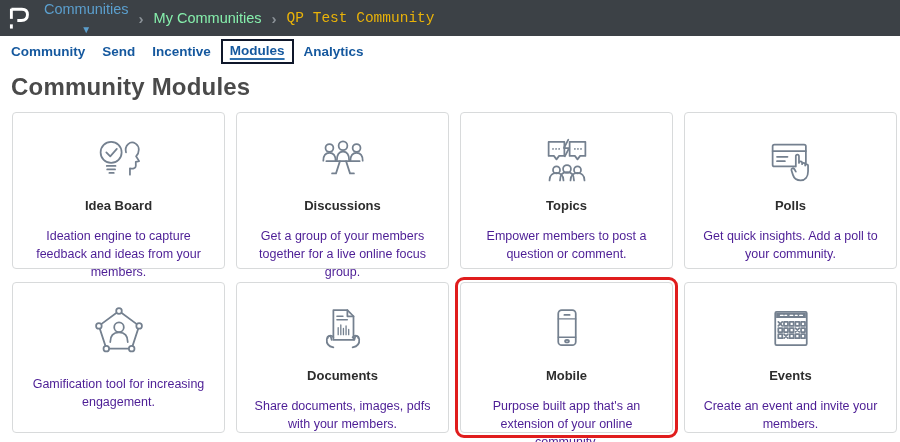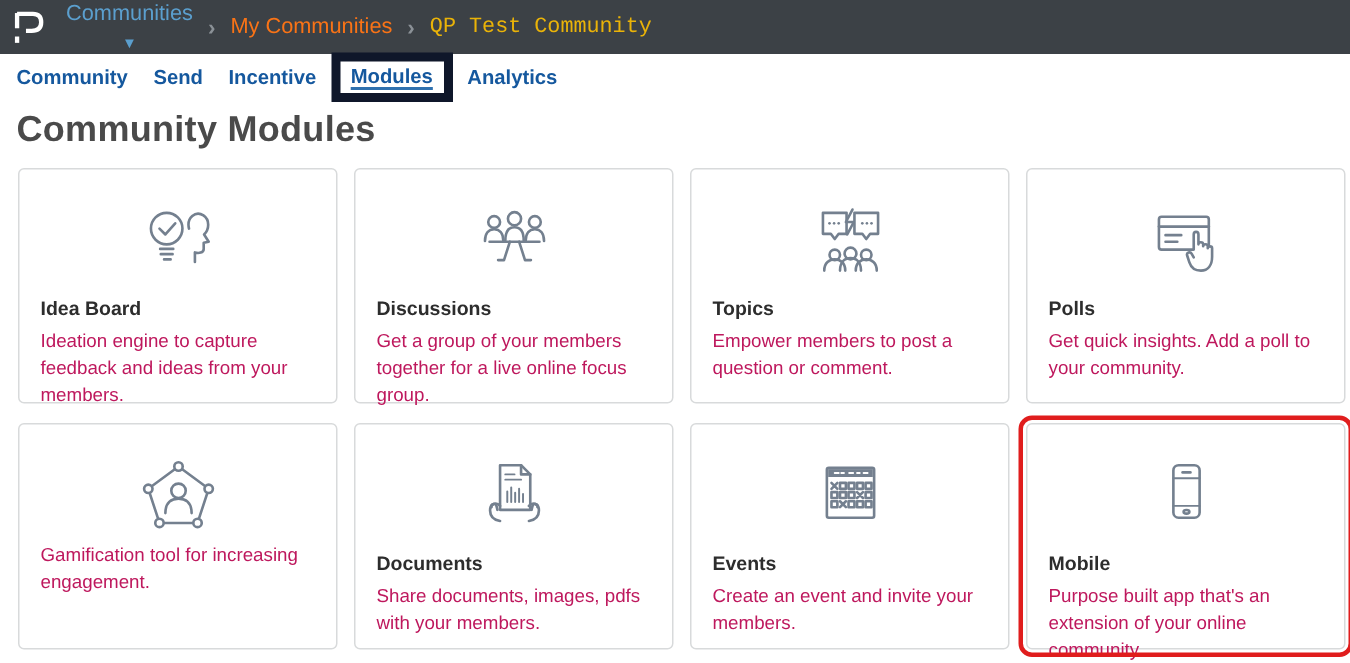--- a/index.html
+++ b/index.html
@@ -18,74 +18,74 @@
     color:#eef1f3;
   }
   .logo { display:flex; align-items:center; margin-right:14px; }
   .logo svg { display:block; }
   .tb-menu {
     display:flex; align-items:center; gap:6px;
     color:#5b9fce; font-size:14.5px; cursor:pointer;flex-direction:column;
   }
   .caret { font-size:10px; color:#5b9fce; margin-top:1px; }
   .crumb-sep { color:#8b9197; font-size:15px; margin:0 10px; font-weight:bold; }
-  .crumb-link { color:#f97316; font-size:14.5px; cursor:pointer; }
+  .crumb-link { color:#86efac; font-size:14.5px; cursor:pointer; }
   .crumb-current { color:#eab308; font-size:14.5px;font-family:Liberation Mono, monospace; }
   
   .tabs {
     height:30px; display:flex; align-items:center;
     padding-left:11px; gap:17px; background:#fff;
   }
   .tab {
     color:#15589e; font-size:13.5px; font-weight:700;
     cursor:pointer; white-space:nowrap;
   }
   .tab.active {
     text-decoration:underline;
     text-decoration-thickness:2px;
     text-underline-offset:3px;
     text-decoration-color:#2f71af;
   }
   .tab.boxed {
-    border:6px solid #0f172a;
+    border:2px solid #0f172a;
     padding:2px 7px 4px;
     margin:4px -7px;
   }
   
   .page-title {
     font-size:24px; font-weight:700; color:#4a4a4a;
     margin:7px 0 11px 11px; letter-spacing:0.2px;
   }
   
   .grid {
     display:grid;
     grid-template-columns:repeat(4, 1fr);
     grid-template-rows:157px 151px;
     gap:13px 11px;
     margin:0 3px 0 12px;
   }
   .card {
     background:#fff;
     border:1px solid #d8dadb;
     border-radius:4px;
-    text-align:left;
+    text-align:center;
     padding:20px 14px 0;
     cursor:pointer;
   }
   .card.highlighted {
     outline:3px solid #e01d1d;
     outline-offset:2px;
   }
   .card .icon-wrap { height:58px; display:flex; justify-content:center; align-items:center; }
   .card .icon-wrap svg { height:56px; width:56px; }
   .card h3 {
     margin:7px 0 5px; font-size:13px; font-weight:700; color:#2d2d2d;
   }
   .card p {
-    margin:0 auto; font-size:12.5px; line-height:1.45; color:#be185d;
+    margin:14px auto; font-size:12.5px; line-height:1.45; color:#4c1d95;
     max-width:190px;
   }
   
   .mod-icon * { stroke:#74808f; fill:none; stroke-width:2; stroke-linecap:round; stroke-linejoin:round; }
   .mod-icon .fill { fill:#74808f; stroke:none; }
   .mod-icon .wfill { fill:#fff; }
   .mod-icon .thin { stroke-width:1.5; }
   .mod-icon .white { stroke:#fff; }
 </style>
 </head>
@@ -211,20 +211,33 @@
     <path class="thin" d="M25,14 h7 M25,18 h12"></path>
     <path class="thin" d="M26.5,35 v-8 M29.5,35 v-11 M32.5,35 v-7 M35.5,35 v-10 M38.5,35 v-6"></path>
     <path d="M21,38 c-2.5,-3 -7,-2 -7.5,2 c-0.6,5 2,8.5 7.5,9.5"></path>
     <path d="M14.5,39 c-0.4,-2.6 3.2,-3.4 3.8,-0.8 l0.7,2.8"></path>
     <path d="M43,38 c2.5,-3 7,-2 7.5,2 c0.6,5 -2,8.5 -7.5,9.5"></path>
     <path d="M49.5,39 c0.4,-2.6 -3.2,-3.4 -3.8,-0.8 l-0.7,2.8"></path>
   </svg>
       </div>
     <h3 class="card-title">Documents</h3>
     <p class="card-desc">Share documents, images, pdfs with your members.</p>
+  </section>
+
+  <section class="card highlighted">
+    <div class="icon-wrap">
+        <svg class="mod-icon" viewBox="0 0 64 64">
+    <rect x="22" y="7" width="20" height="40" rx="4"></rect>
+    <path d="M29,12.5 h6"></path>
+    <path class="thin" d="M22,17 h20 M22,38 h20"></path>
+    <ellipse cx="32" cy="42.5" rx="2.2" ry="1.4"></ellipse>
+  </svg>
+      </div>
+    <h3 class="card-title">Mobile</h3>
+    <p class="card-desc">Purpose built app that's an extension of your online community.</p>
   </section>
 
   <section class="card">
     <div class="icon-wrap">
         <svg class="mod-icon" viewBox="0 0 64 64">
     <rect x="14" y="9" width="36" height="38" rx="1.5"></rect>
     <rect class="fill" x="15" y="10" width="34" height="6"></rect>
     <path class="white thin" d="M20,13 h3 M25,13 h2 M31,13 h3 M37,13 h2 M42,13 h3"></path>
     <g class="thin">
       <path d="M17.5,20.5 l4.5,4.5 M22,20.5 l-4.5,4.5"></path>
@@ -241,26 +254,13 @@
       <path d="M24,34.5 l4.5,4.5 M28.5,34.5 l-4.5,4.5"></path>
       <rect x="30.5" y="34.5" width="4.5" height="4.5"></rect>
       <rect x="37" y="34.5" width="4.5" height="4.5"></rect>
       <rect x="43.5" y="34.5" width="4.5" height="4.5"></rect>
     </g>
   </svg>
       </div>
     <h3 class="card-title">Events</h3>
     <p class="card-desc">Create an event and invite your members.</p>
   </section>
-
-  <section class="card highlighted">
-    <div class="icon-wrap">
-        <svg class="mod-icon" viewBox="0 0 64 64">
-    <rect x="22" y="7" width="20" height="40" rx="4"></rect>
-    <path d="M29,12.5 h6"></path>
-    <path class="thin" d="M22,17 h20 M22,38 h20"></path>
-    <ellipse cx="32" cy="42.5" rx="2.2" ry="1.4"></ellipse>
-  </svg>
-      </div>
-    <h3 class="card-title">Mobile</h3>
-    <p class="card-desc">Purpose built app that's an extension of your online community.</p>
-  </section>
 </main>
 
 </body></html>

